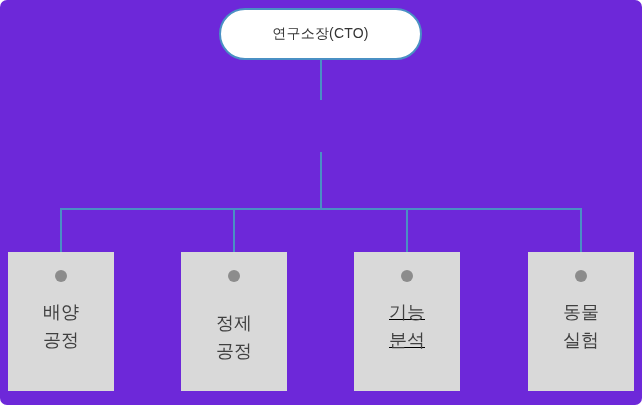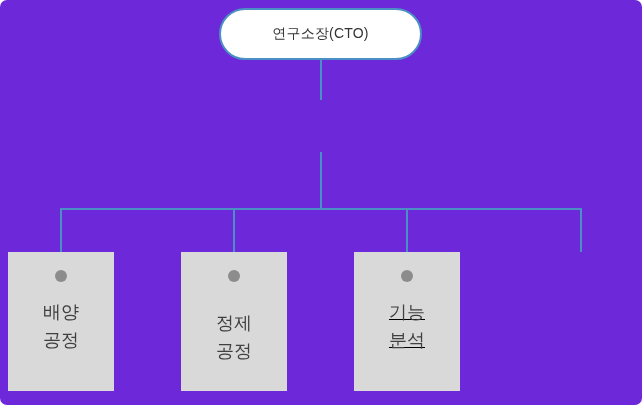--- a/index.html
+++ b/index.html
@@ -119,14 +119,19 @@
     <div class="box-label">정제
 공정</div>
   </div>
 
   <div class="node-box" id="box-2">
     <div class="dot"></div>
     <div class="box-label">기능
 분석</div>
   </div>
 
+  <div class="node-box" id="box-3">
+    <div class="dot"></div>
+    <div class="box-label">동물
+실험</div>
+  </div>
 
 </div>
 
 </body></html>

